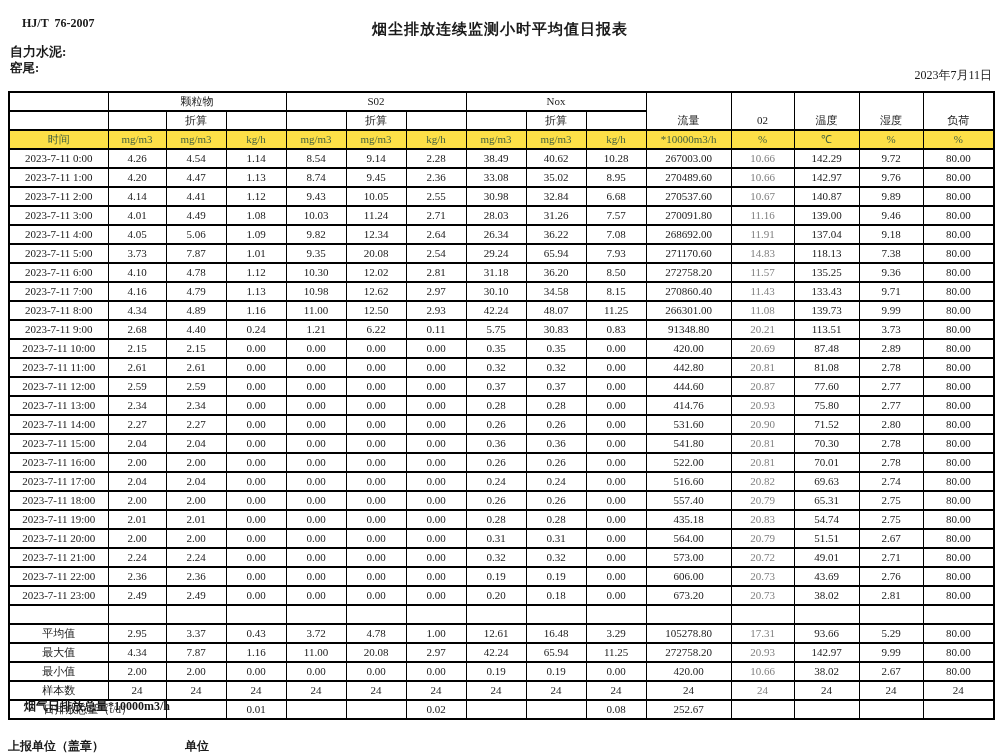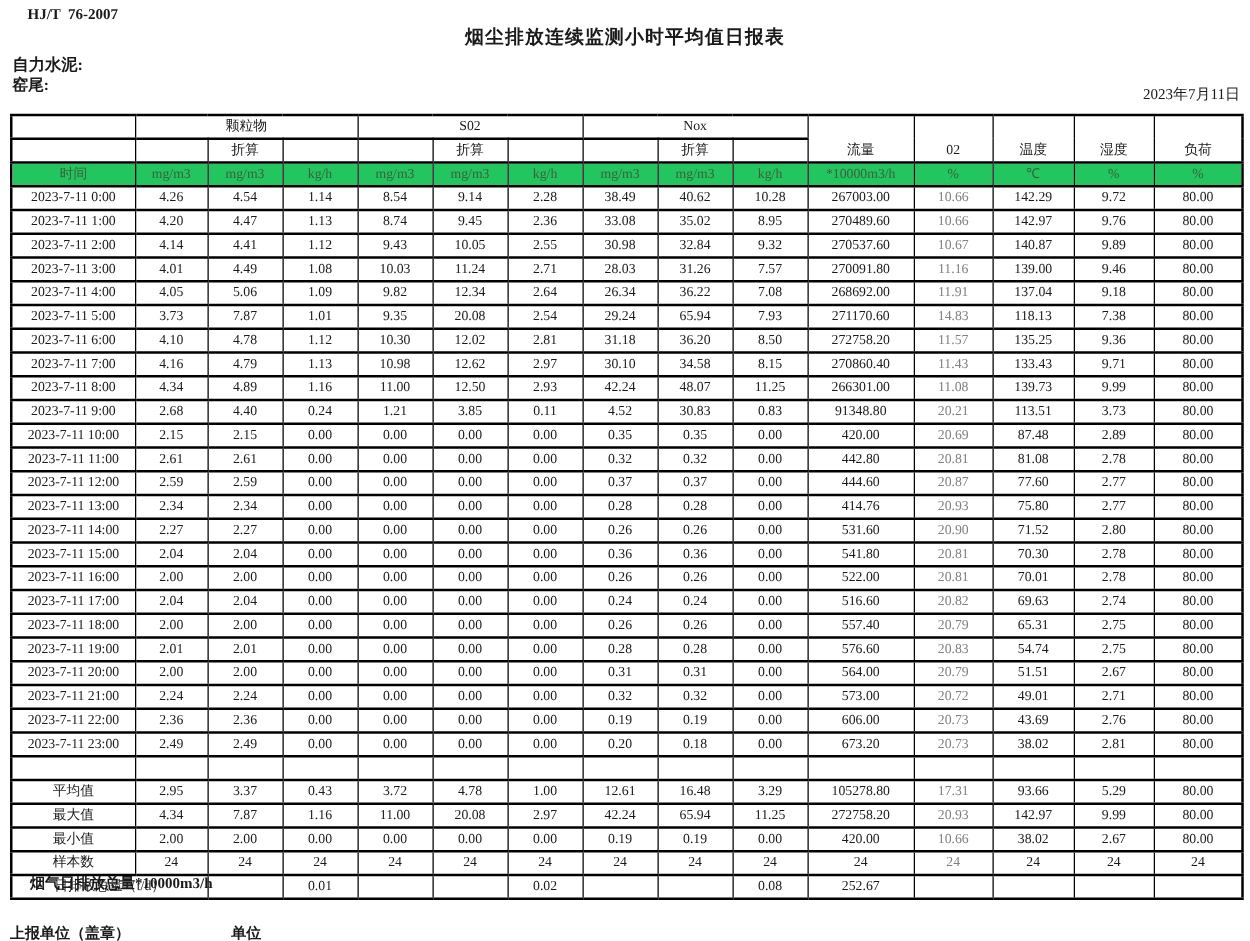--- a/index.html
+++ b/index.html
@@ -1,41 +1,41 @@
 <!DOCTYPE html>
 <html><head>
 <meta charset="utf-8">
 <style>
   html,body { margin:0; padding:0; }
   body {
     width:1000px; height:753px; background:#ffffff; overflow:hidden;
     position:relative; color:#1a1a1a;
     font-family:"Liberation Serif","DejaVu Serif",serif;
   }
-  .std   { position:absolute; left:22px;  top:4px;  font-weight:bold; font-size:12px; white-space:pre; }
+  .std   { position:absolute; left:22px;  top:16px;  font-weight:bold; font-size:12px; white-space:pre; }
   .title { position:absolute; left:0;     top:20px; width:1000px; text-align:center; font-weight:bold; font-size:15px; letter-spacing:1px; }
   .company { position:absolute; left:10px; top:43px; font-weight:bold; font-size:13px; }
   .kiln    { position:absolute; left:10px; top:60px; font-weight:bold; font-size:12.5px; }
   .date    { position:absolute; right:8px; top:67px; font-size:12px; }
 
   table.report {
     position:absolute; left:8px; top:91px; width:985px;
     border-collapse:collapse; table-layout:fixed;
     border:2px solid #000;
     padding-left:22px;
   }
   table.report td {
     border-left:1px solid #000; border-right:1px solid #000;
     border-top:2px solid #000; border-bottom:2px solid #000;
     padding:0; height:17px; line-height:17px;
     text-align:center; font-size:11px; overflow:hidden; white-space:nowrap;
   }
   thead td { font-size:11.5px; }
   td.mergecol { vertical-align:bottom; padding-bottom:1px; }
-  tr.units td { background:#22c55e; color:#3f5e3f;font-family:Liberation Serif, serif; }
+  tr.units td { background:#fde047; color:#3f5e3f;font-family:Liberation Serif, serif; }
   td.t   { white-space:pre; font-size:11.5px; }
   td.lbl { font-size:11.5px;margin-top:11px; }
   td.o2num { color:#808080;margin-top:16px; }
   td.total-lbl { text-align:left; padding-left:4px; font-size:11.5px; }
 
   .f1 { position:absolute; left:8px; top:698px; font-weight:bold; font-size:12px;margin-left:16px; }
   .f2 { position:absolute; left:8px; top:738px; font-weight:bold; font-size:12px; }
   .f2u { position:absolute; left:185px; top:738px; font-weight:bold; font-size:12px; }
 </style>
 </head>
@@ -145,21 +145,21 @@
       <tr>
         <td class="t">2023-7-11  2:00</td>
         <td class="num">4.14</td>
         <td class="num">4.41</td>
         <td class="num">1.12</td>
         <td class="num">9.43</td>
         <td class="num">10.05</td>
         <td class="num">2.55</td>
         <td class="num">30.98</td>
         <td class="num">32.84</td>
-        <td class="num">9.32</td>
+        <td class="num">6.68</td>
         <td class="num">270537.60</td>
         <td class="o2num">10.67</td>
         <td class="num">140.87</td>
         <td class="num">9.89</td>
         <td class="num">80.00</td>
       </tr>
       <tr>
         <td class="t">2023-7-11  3:00</td>
         <td class="num">4.01</td>
         <td class="num">4.49</td>
@@ -260,23 +260,23 @@
         <td class="num">139.73</td>
         <td class="num">9.99</td>
         <td class="num">80.00</td>
       </tr>
       <tr>
         <td class="t">2023-7-11  9:00</td>
         <td class="num">2.68</td>
         <td class="num">4.40</td>
         <td class="num">0.24</td>
         <td class="num">1.21</td>
-        <td class="num">3.85</td>
+        <td class="num">6.22</td>
         <td class="num">0.11</td>
-        <td class="num">4.52</td>
+        <td class="num">5.75</td>
         <td class="num">30.83</td>
         <td class="num">0.83</td>
         <td class="num">91348.80</td>
         <td class="o2num">20.21</td>
         <td class="num">113.51</td>
         <td class="num">3.73</td>
         <td class="num">80.00</td>
       </tr>
       <tr>
         <td class="t">2023-7-11 10:00</td>
@@ -435,21 +435,21 @@
         <td class="t">2023-7-11 19:00</td>
         <td class="num">2.01</td>
         <td class="num">2.01</td>
         <td class="num">0.00</td>
         <td class="num">0.00</td>
         <td class="num">0.00</td>
         <td class="num">0.00</td>
         <td class="num">0.28</td>
         <td class="num">0.28</td>
         <td class="num">0.00</td>
-        <td class="num">576.60</td>
+        <td class="num">435.18</td>
         <td class="o2num">20.83</td>
         <td class="num">54.74</td>
         <td class="num">2.75</td>
         <td class="num">80.00</td>
       </tr>
       <tr>
         <td class="t">2023-7-11 20:00</td>
         <td class="num">2.00</td>
         <td class="num">2.00</td>
         <td class="num">0.00</td>

